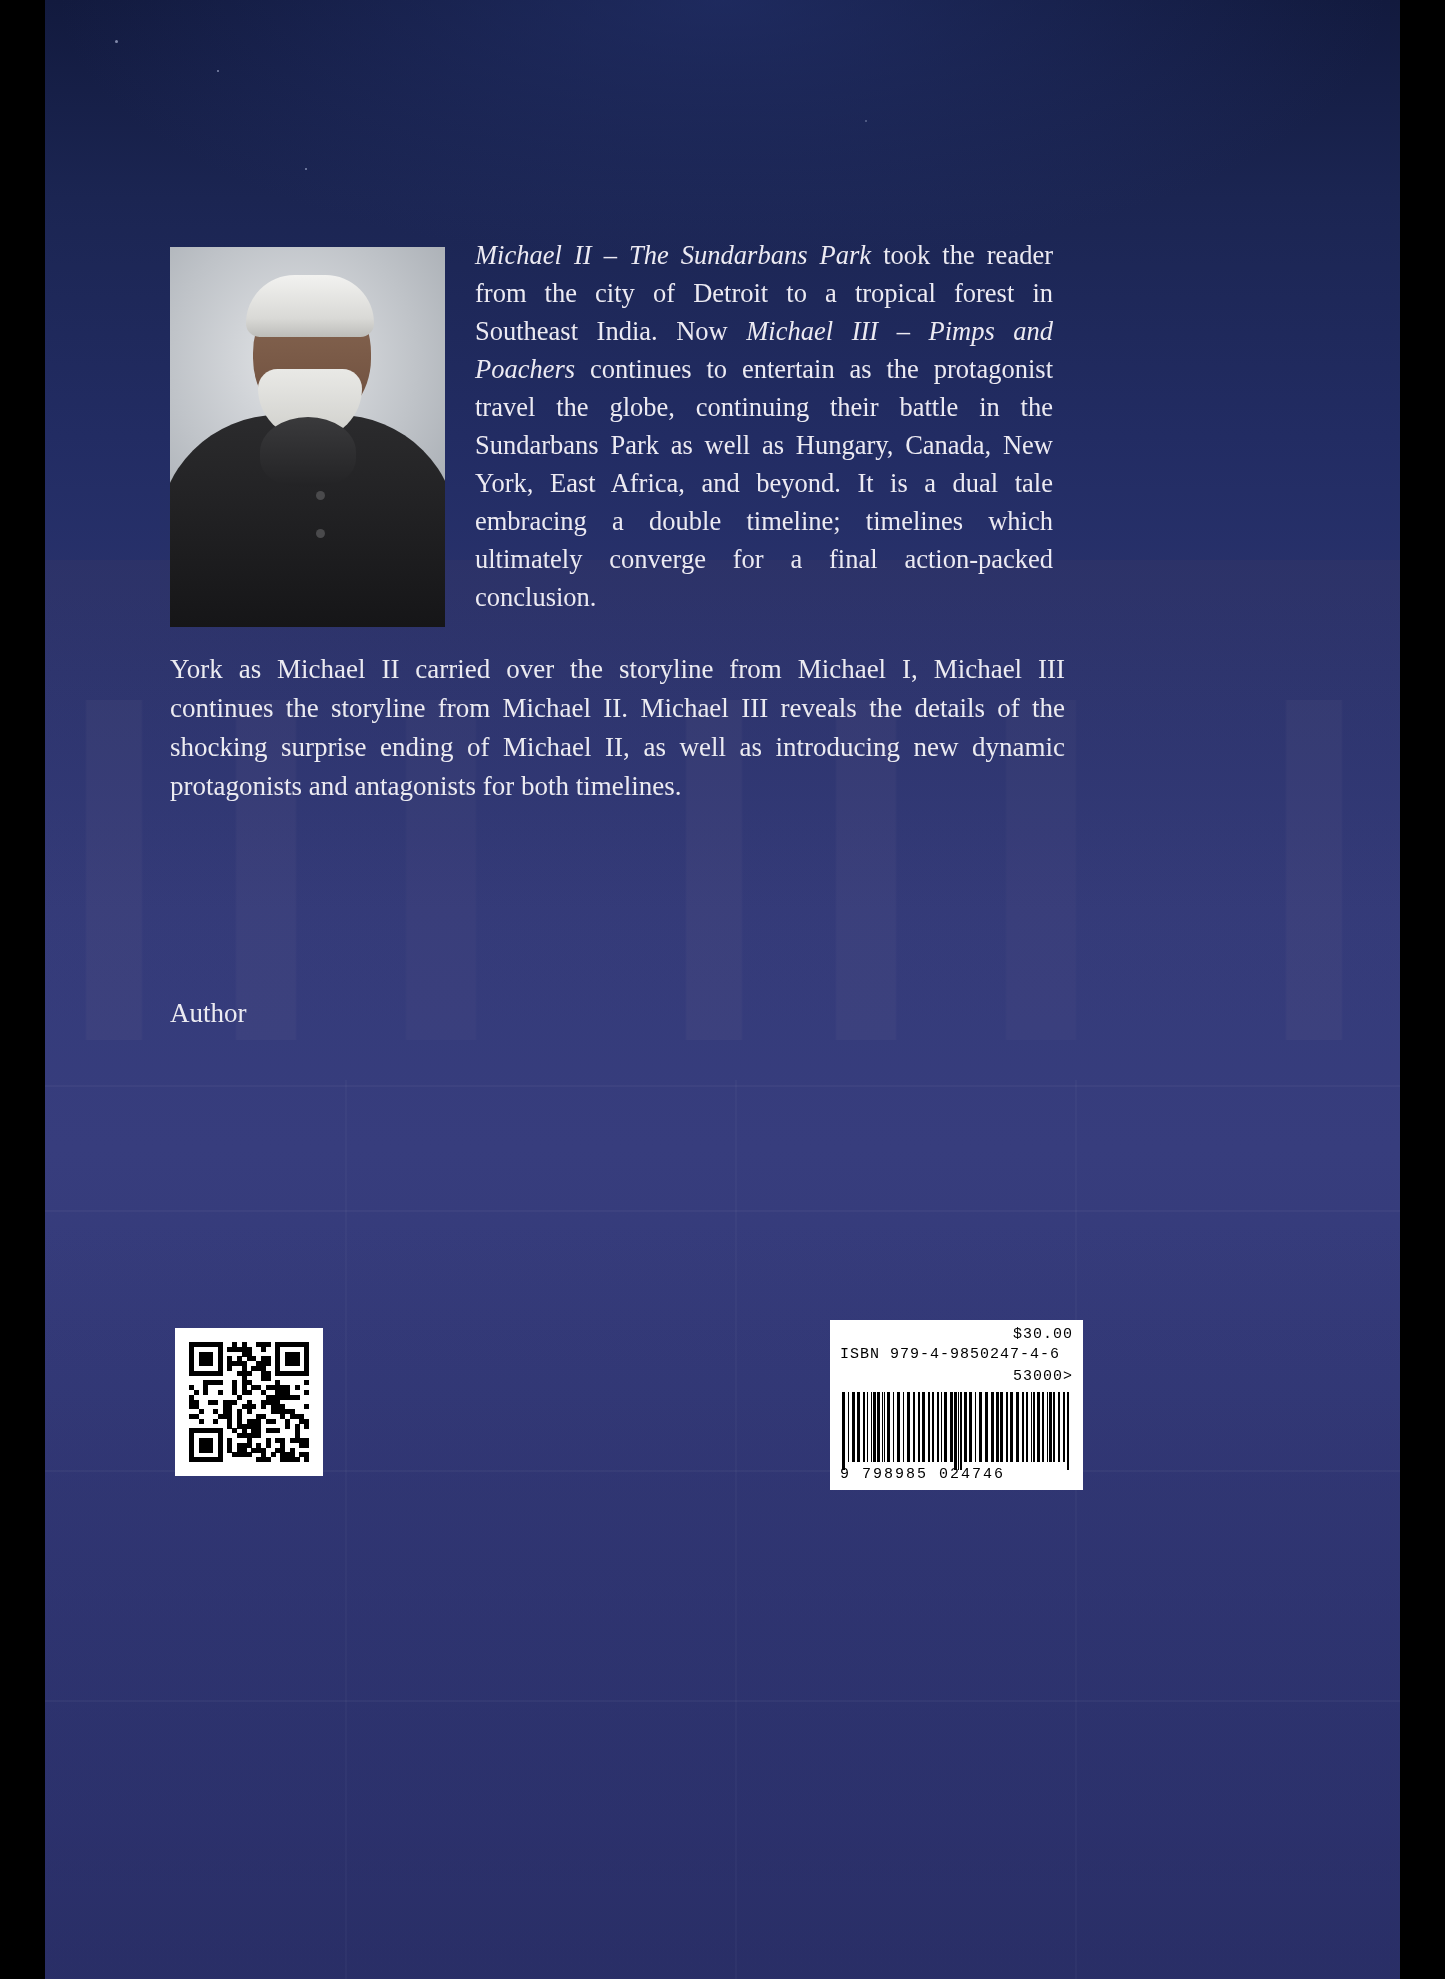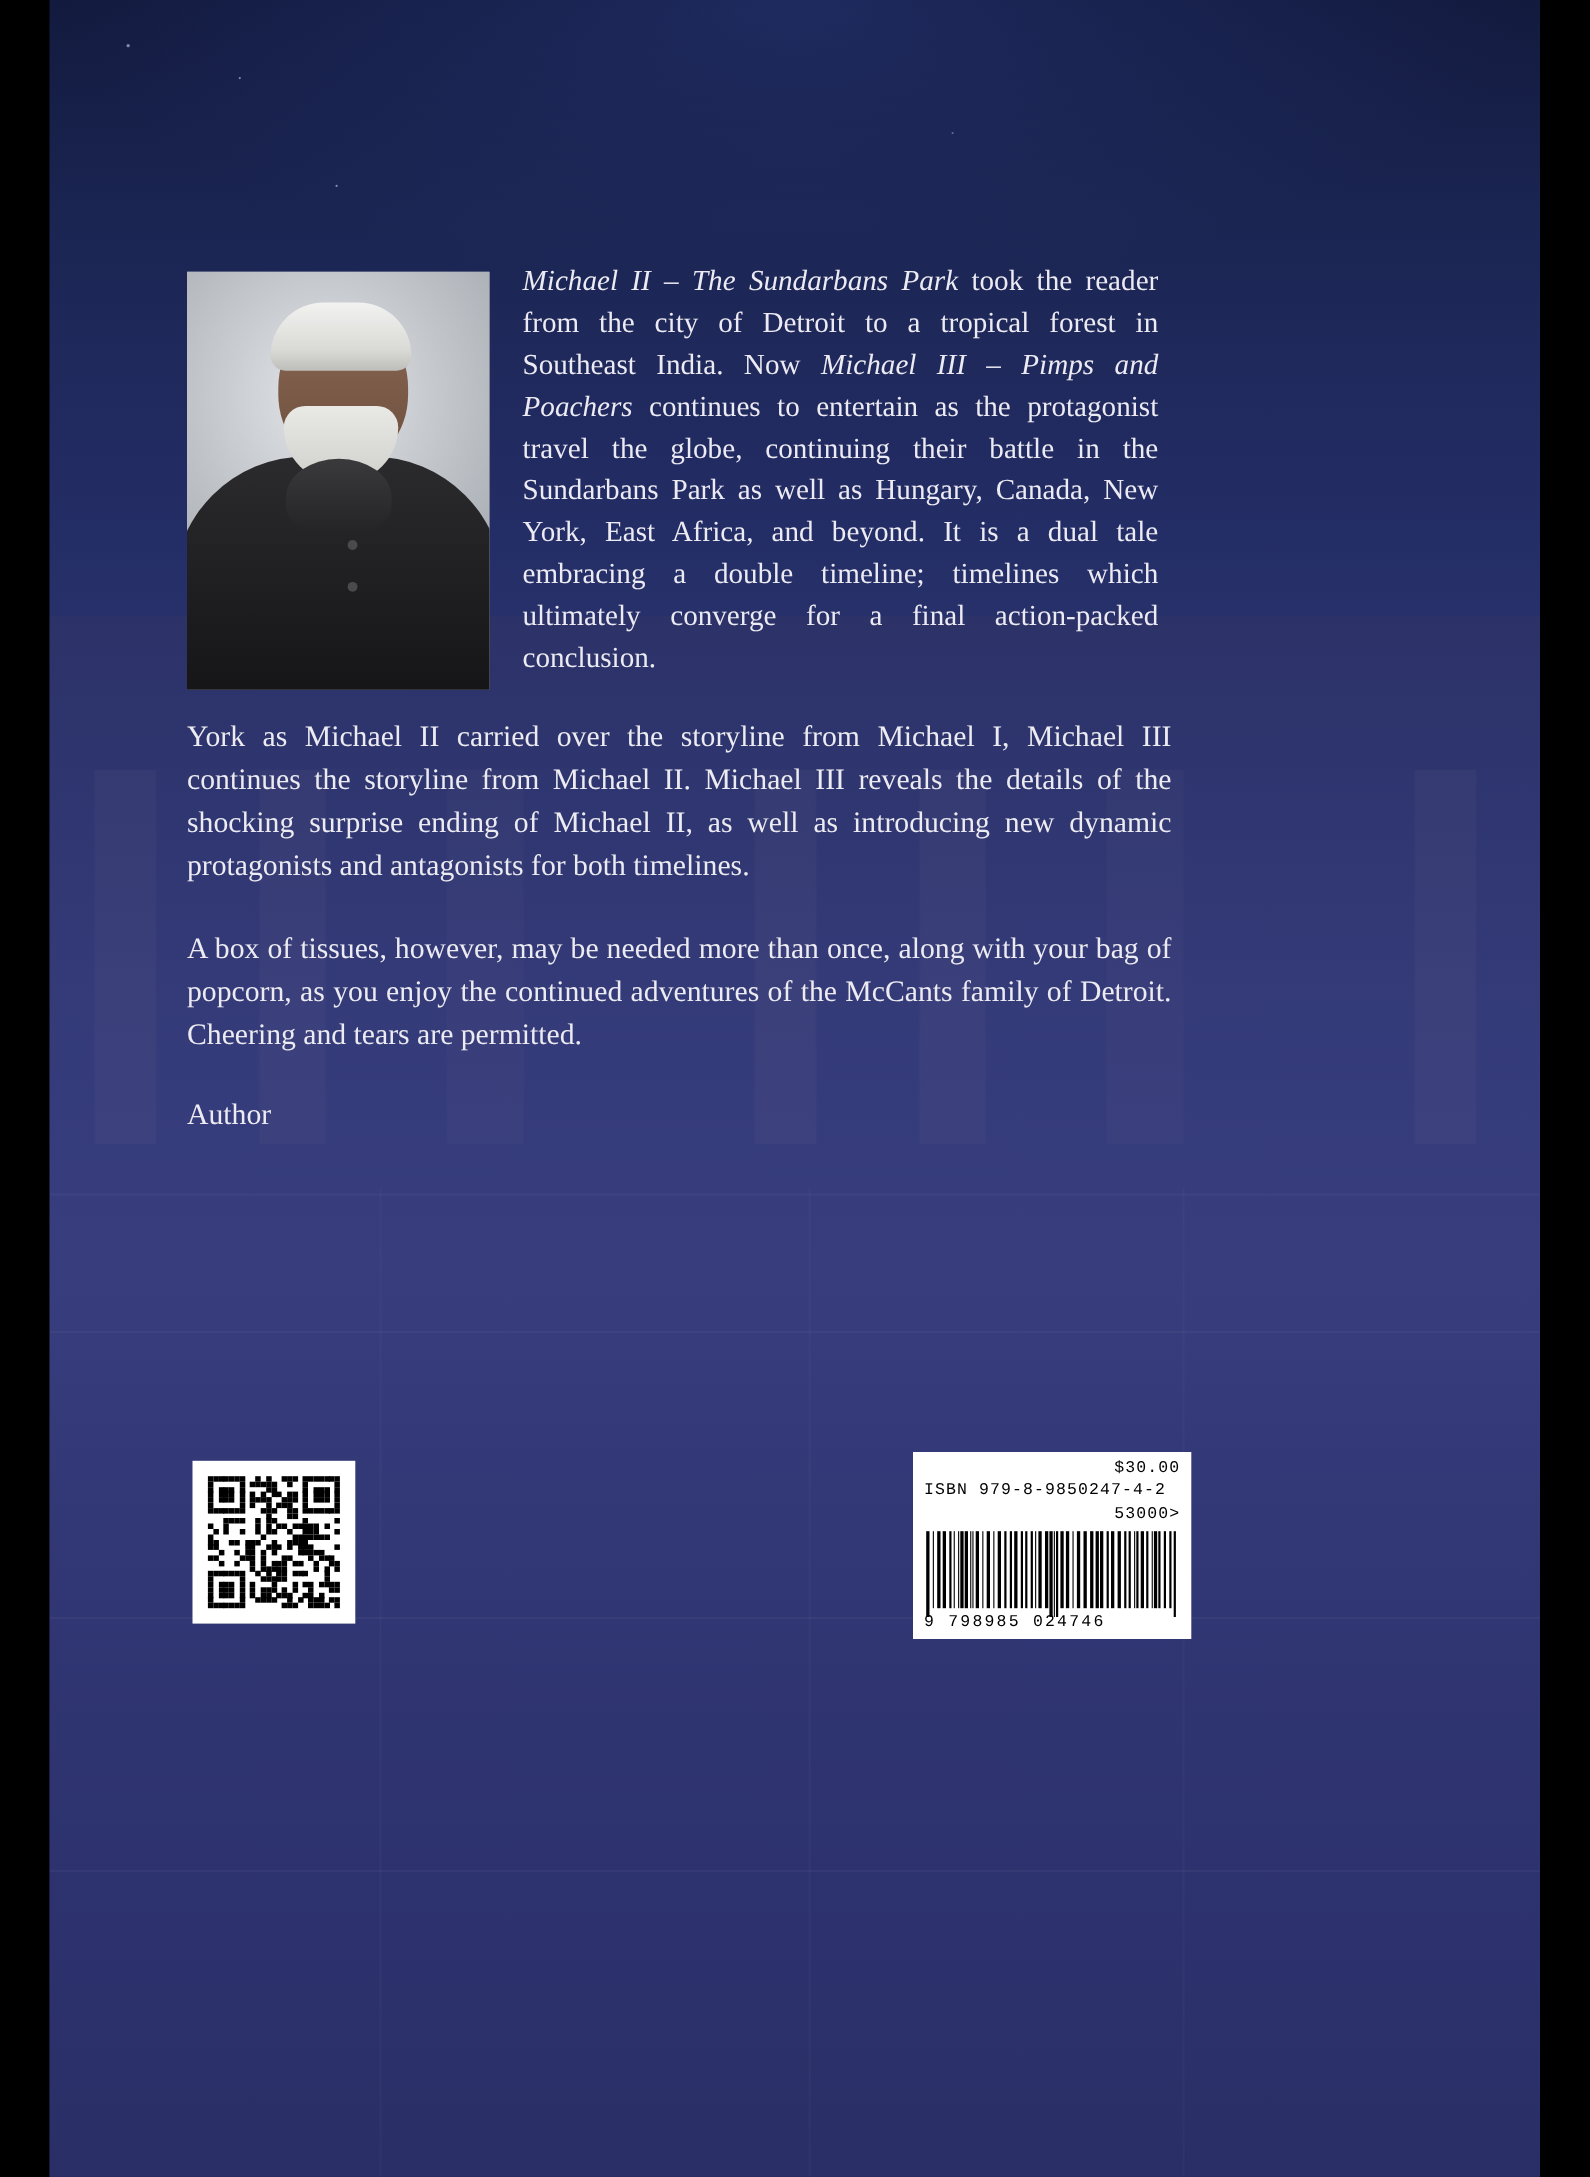--- a/index.html
+++ b/index.html
@@ -325,21 +325,20 @@
         <div class="ap-beard"></div>
         <div class="ap-collar"></div>
         <div class="ap-btn" style="top:244px;"></div>
         <div class="ap-btn" style="top:282px;"></div>
       </div>
 
       <div class="blurb"><em>Michael II – The Sundarbans Park</em> took the reader from the city of Detroit to a tropical forest in Southeast India. Now <em>Michael III – Pimps and Poachers</em> continues to entertain as the protagonist travel the globe, continuing their battle in the Sundarbans Park as well as Hungary, Canada, New York, East Africa, and beyond. It is a dual tale embracing a double timeline; timelines which ultimately converge for a final action-packed conclusion.</div>
 
       <div class="para p2">York as Michael II carried over the storyline from Michael I, Michael III continues the storyline from Michael II. Michael III reveals the details of the shocking surprise ending of Michael II, as well as introducing new dynamic protagonists and antagonists for both timelines.</div>
 
-      <div class="para p3">A box of tissues, however, may be needed more than once, along with your bag of popcorn, as you enjoy the continued adventures of the McCants family of Detroit. Cheering and tears are permitted.</div>
 
       <div class="signature">
         <div>Author</div>
       </div>
 
       <div class="qr">
         <div class="qr-inner" id="qr-inner">
             <div class="qr-cell" style="left: 0px; top: 0px; width: 5px; height: 5px;"></div>
             <div class="qr-cell" style="left: 4.8px; top: 0px; width: 5px; height: 5px;"></div>
             <div class="qr-cell" style="left: 9.6px; top: 0px; width: 5px; height: 5px;"></div>
@@ -645,21 +644,21 @@
             <div class="qr-cell" style="left: 91.2px; top: 115.2px; width: 5px; height: 5px;"></div>
             <div class="qr-cell" style="left: 96px; top: 115.2px; width: 5px; height: 5px;"></div>
             <div class="qr-cell" style="left: 100.8px; top: 115.2px; width: 5px; height: 5px;"></div>
             <div class="qr-cell" style="left: 105.6px; top: 115.2px; width: 5px; height: 5px;"></div>
             <div class="qr-cell" style="left: 115.2px; top: 115.2px; width: 5px; height: 5px;"></div>
           </div>
       </div>
 
       <div class="barcode-box">
         <div class="bc-price">$30.00</div>
-        <div class="bc-isbn">ISBN 979-8-9850247-4-2</div>
+        <div class="bc-isbn">ISBN 979-4-9850247-4-6</div>
         <div class="bc-code5">53000&gt;</div>
         <div class="bc-bars" id="bc-bars">
             <div class="bar tall" style="left: 0px; width: 3px;"></div>
             <div class="bar" style="left: 6px; width: 1px;"></div>
             <div class="bar" style="left: 10px; width: 3px;"></div>
             <div class="bar" style="left: 15px; width: 3px;"></div>
             <div class="bar" style="left: 21px; width: 2px;"></div>
             <div class="bar" style="left: 25px; width: 1px;"></div>
             <div class="bar" style="left: 29px; width: 1px;"></div>
             <div class="bar" style="left: 31px; width: 3px;"></div>

